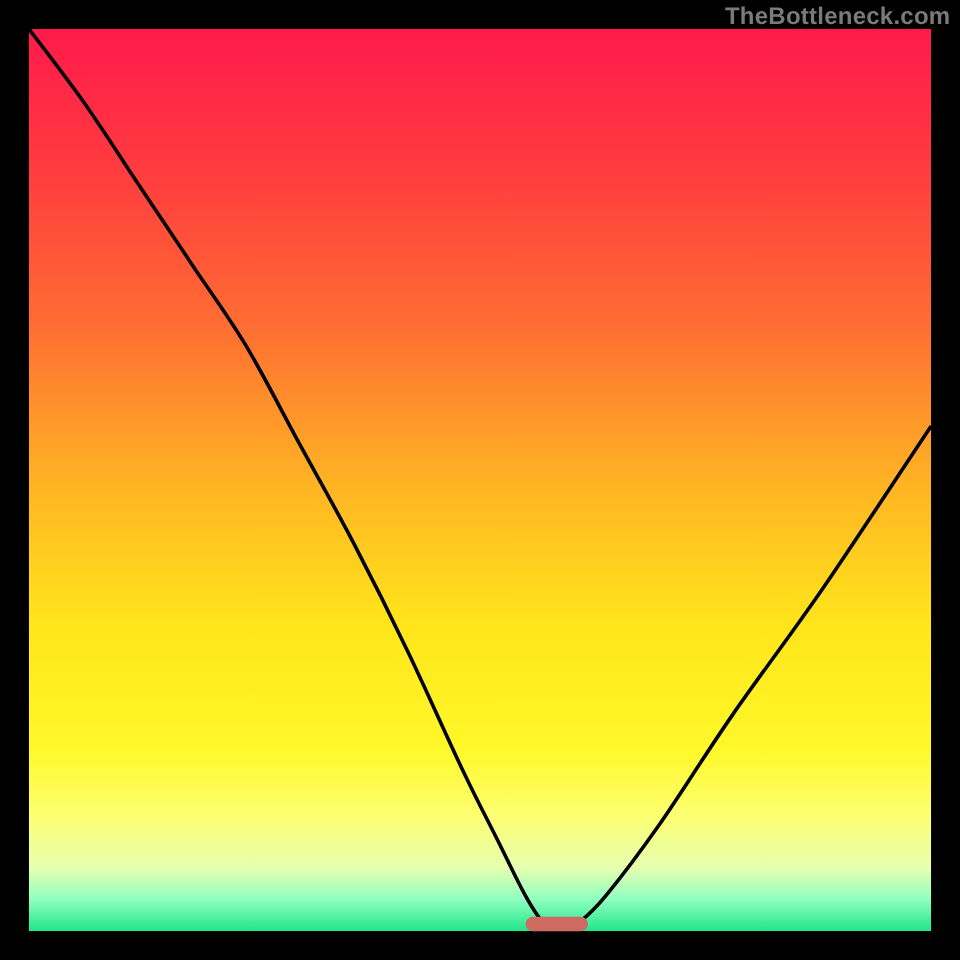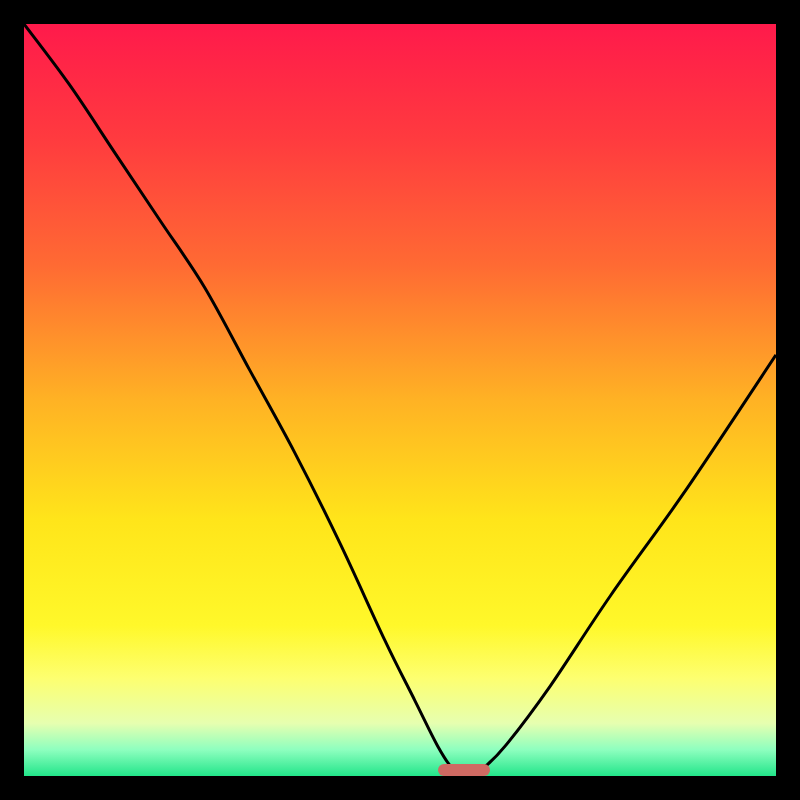--- a/index.html
+++ b/index.html
@@ -49,20 +49,21 @@
     position: absolute;
     height: 12px;
     border-radius: 6px;
     background: #cf6a63;
   }
 </style>
 </head>
 <body>
 
 <div class="chart-container">
+  <div class="watermark">TheBottleneck.com</div>
 
   <div class="plot-area">
     <svg class="gradient-bg" viewBox="0 0 752 752" preserveAspectRatio="none">
       <defs>
         <linearGradient id="bg-grad" x1="0" y1="0" x2="0" y2="1">
             <stop offset="0%" stop-color="#ff1a4b"></stop>
             <stop offset="15%" stop-color="#ff3a3f"></stop>
             <stop offset="32%" stop-color="#ff6a33"></stop>
             <stop offset="50%" stop-color="#ffb224"></stop>
             <stop offset="66%" stop-color="#ffe51a"></stop>

